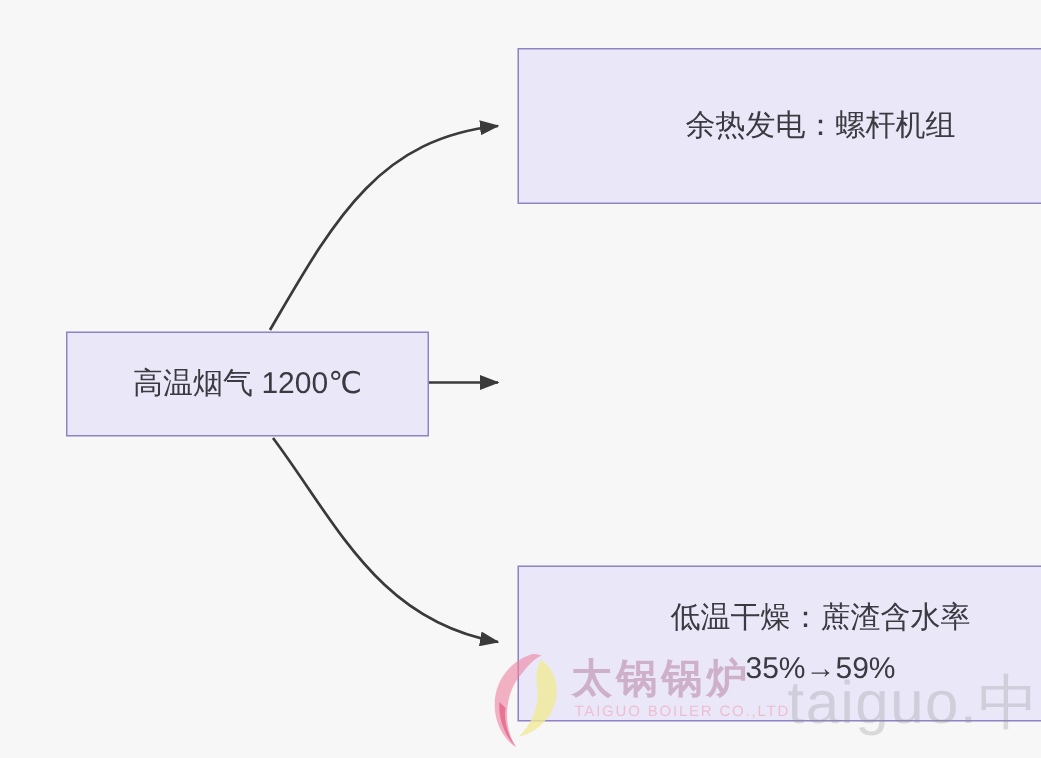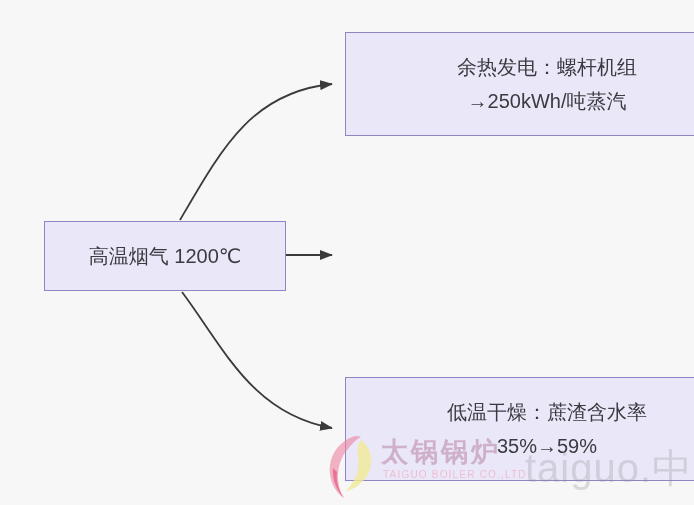--- a/index.html
+++ b/index.html
@@ -90,21 +90,20 @@
     <path d="M 271 255 L 332 255" fill="none" stroke="#3a3a3a" stroke-width="1.8" marker-end="url(#ah)"></path>
     <path d="M 182 292 C 224 348, 252 414, 332 428" fill="none" stroke="#3a3a3a" stroke-width="1.8" marker-end="url(#ah)"></path>
   </svg>
 
   <div class="node node-source">
     <span>高温烟气 1200℃</span>
   </div>
 
   <div class="node node-target t0">
     <span>余热发电：螺杆机组</span>
-    <span>→250kWh/吨蒸汽</span>
   </div>
 
 
   <div class="node node-target t2">
     <span>低温干燥：蔗渣含水率</span>
     <span>35%→59%</span>
   </div>
 
   <div class="watermark">
     <svg class="wm-logo" viewBox="0 0 52 64" xmlns="http://www.w3.org/2000/svg">

